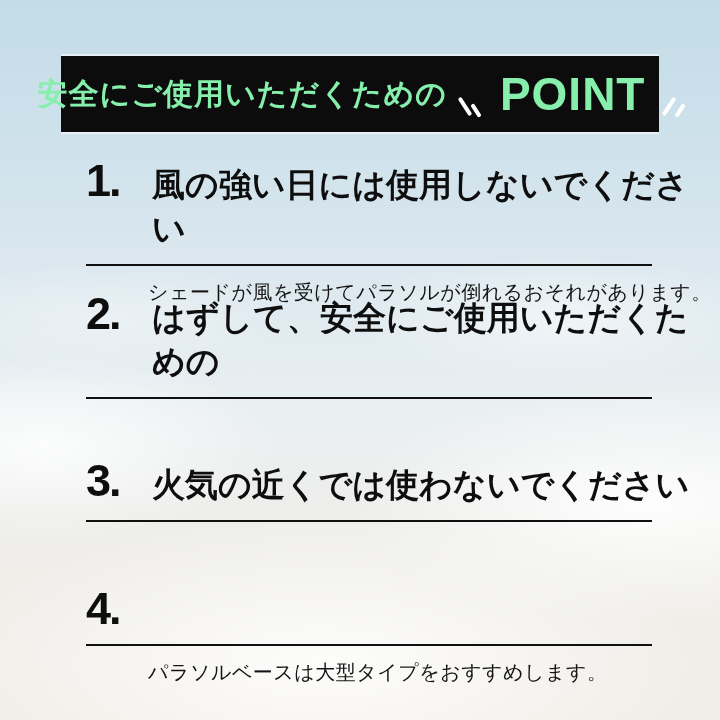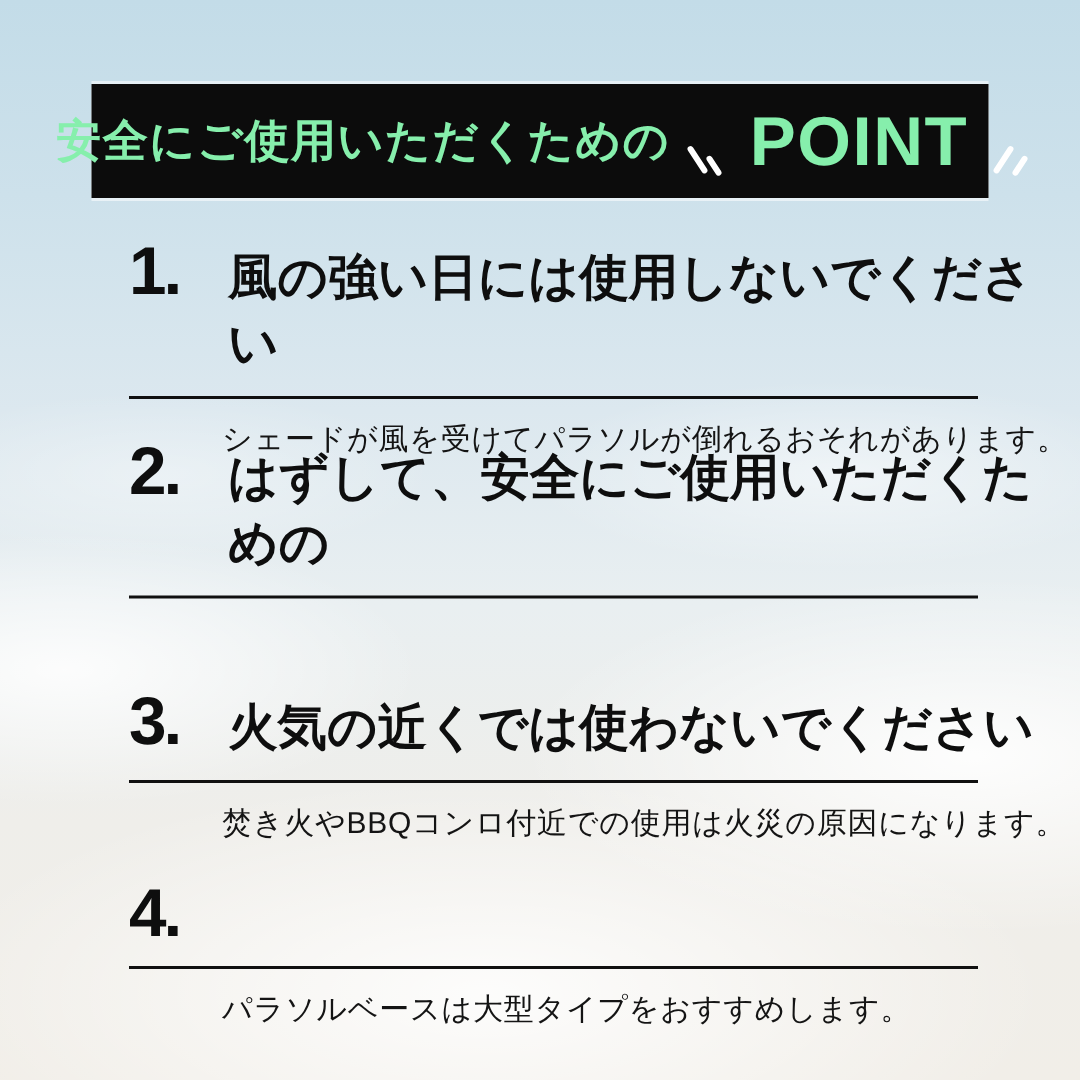--- a/index.html
+++ b/index.html
@@ -78,21 +78,20 @@
   </div>
   <div class="rule"></div>
 </section>
 
 <section class="point p3">
   <div class="row">
     <div class="num">3.</div>
     <h2 class="title">火気の近くでは使わないでください</h2>
   </div>
   <div class="rule"></div>
-  <p class="note">焚き火やBBQコンロ付近での使用は火災の原因になります。</p>
 </section>
 
 <section class="point p4">
   <div class="row">
     <div class="num">4.</div>
   </div>
   <div class="rule"></div>
   <p class="note">パラソルベースは大型タイプをおすすめします。</p>
 </section>
 

